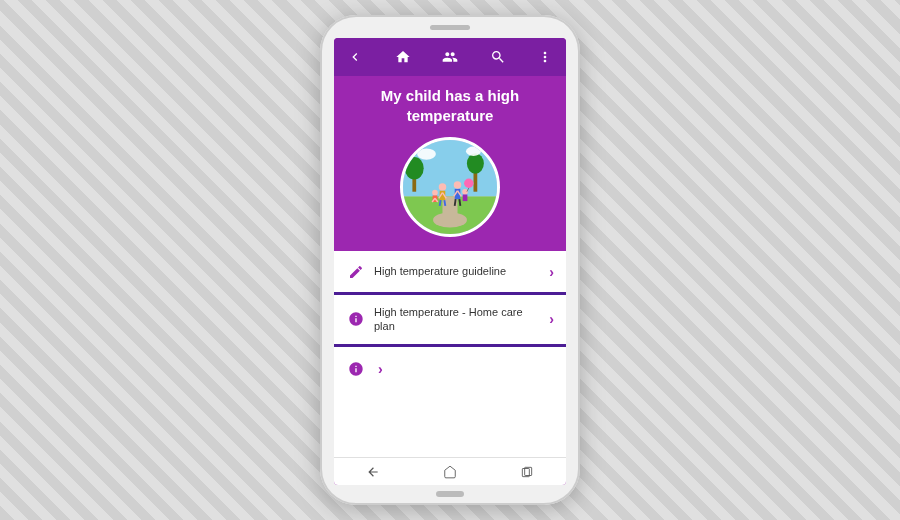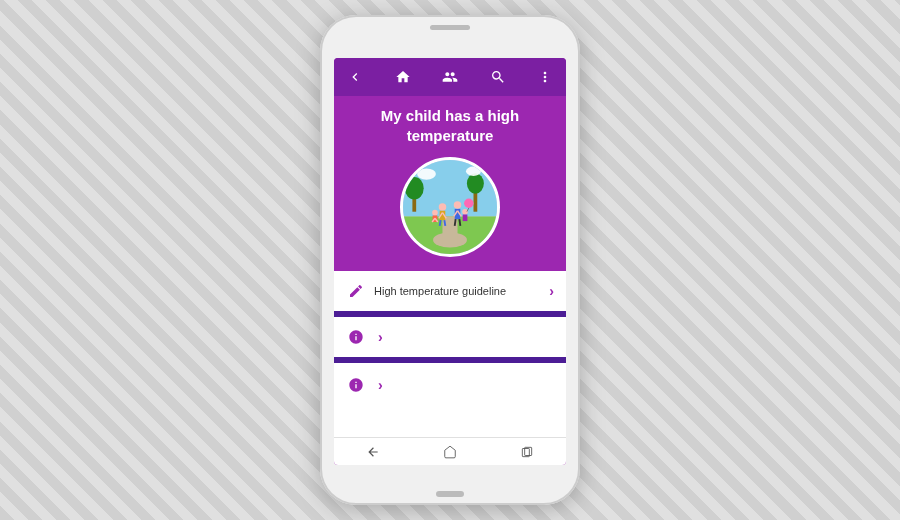--- a/index.html
+++ b/index.html
@@ -22,21 +22,20 @@
       width: 260px;
       height: 490px;
       background: #f0f0f0;
       border-radius: 36px;
       box-shadow: 0 4px 24px rgba(0,0,0,0.25), inset 0 0 0 2px #ccc;
       display: flex;
       flex-direction: column;
       align-items: center;
       padding: 10px 8px 8px 8px;
       position: relative;
-      gap: 20px;
     }
 
     .phone-speaker {
       width: 40px;
       height: 5px;
       background: #bbb;
       border-radius: 3px;
       margin-bottom: 8px;
     }
 
@@ -119,21 +118,21 @@
       background: white;
       flex: 1;
       display: flex;
       flex-direction: column;
     }
 
     .menu-item {
       display: flex;
       align-items: center;
       padding: 10px 12px;
-      border-bottom: 6px solid #4c1d95;
+      border-bottom: 3px solid #4c1d95;
       cursor: pointer;
       min-height: 44px;
     }
 
     .menu-item:last-child {
       border-bottom: none;
     }
 
     .menu-icon {
       width: 20px;
@@ -295,20 +294,21 @@
         <div class="menu-text">High temperature guideline</div>
         <div class="menu-chevron">›</div>
       </div>
 
       <div class="menu-item">
         <div class="menu-icon">
           <svg width="16" height="16" viewBox="0 0 24 24">
               <path d="M12 2C6.48 2 2 6.48 2 12s4.48 10 10 10 10-4.48 10-10S17.52 2 12 2zm1 15h-2v-6h2v6zm0-8h-2V7h2v2z"></path>
             </svg>
         </div>
+        <div class="menu-text">High temperature - Home care plan</div>
         <div class="menu-chevron">›</div>
       </div>
 
       <div class="menu-item">
         <div class="menu-icon">
           <svg width="16" height="16" viewBox="0 0 24 24">
               <path d="M12 2C6.48 2 2 6.48 2 12s4.48 10 10 10 10-4.48 10-10S17.52 2 12 2zm1 15h-2v-6h2v6zm0-8h-2V7h2v2z"></path>
             </svg>
         </div>
         <div class="menu-chevron">›</div>

